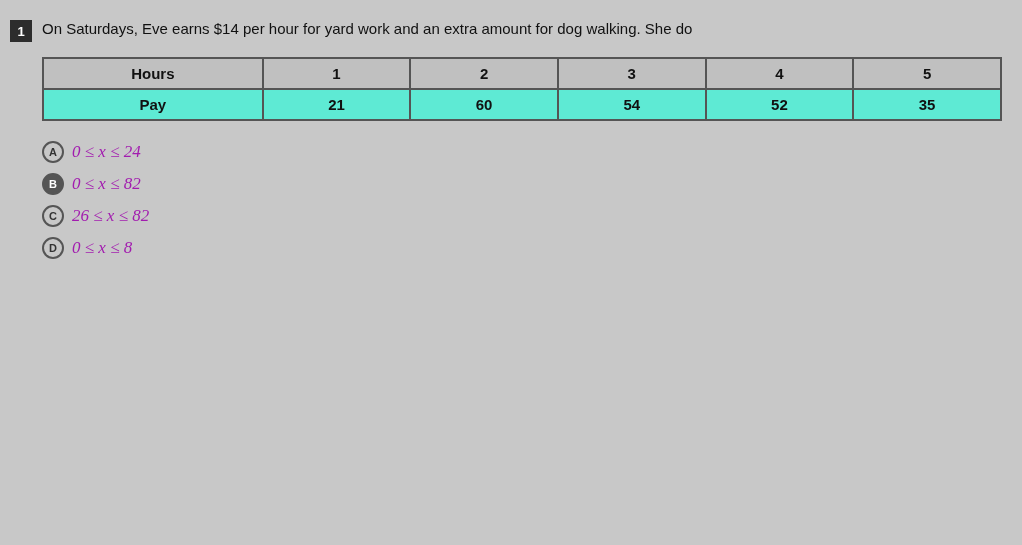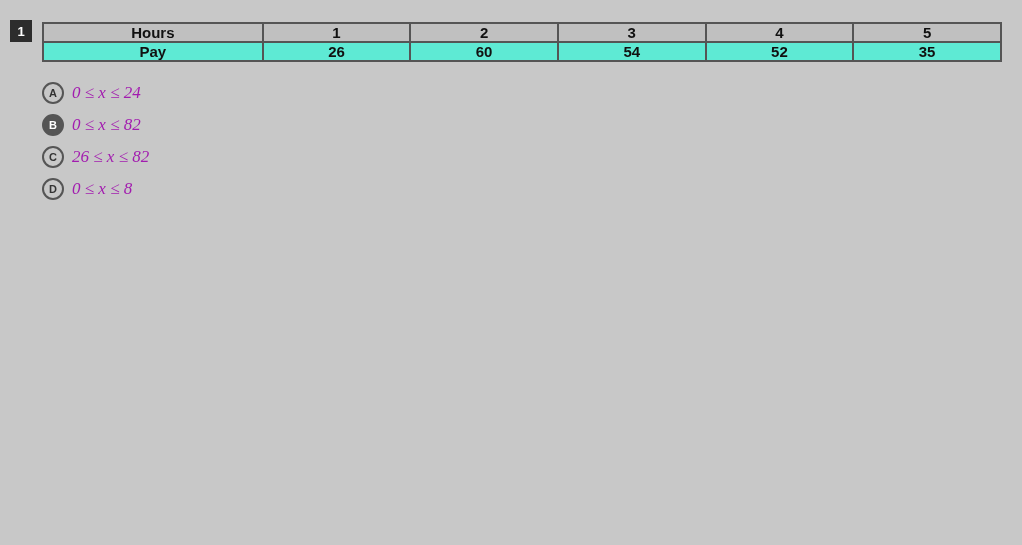--- a/index.html
+++ b/index.html
@@ -59,21 +59,21 @@
       margin-top: 4px;
     }
 
     .data-table th,
     .data-table td {
       border: 2px solid #555;
       text-align: center;
       font-size: 15px;
       font-weight: bold;
       color: #111;
-      padding: 0 18px;
+      padding: 6px 18px;
       min-width: 44px;
     }
 
     .data-table th {
       background: #c0c0c0;
     }
 
     .data-table td {
       background: #5eead4;
     }
@@ -132,36 +132,37 @@
     }
   </style>
 </head>
 <body>
 
 <div class="question-container">
   <div class="question-number-badge">1</div>
 
   <div class="question-body">
 
+    <div class="question-text">On Saturdays, Eve earns $14 per hour for yard work and an extra amount for dog walking. She do</div>
 
     <table class="data-table">
       <thead>
         <tr>
           <th>Hours</th>
           <th>1</th>
           <th>2</th>
           <th>3</th>
           <th>4</th>
           <th>5</th>
         </tr>
       </thead>
       <tbody>
         <tr>
           <td>Pay</td>
-          <td>26</td>
+          <td>21</td>
           <td>60</td>
           <td>54</td>
           <td>52</td>
           <td>35</td>
         </tr>
       </tbody>
     </table>
 
 
     <div class="answer-choices">

